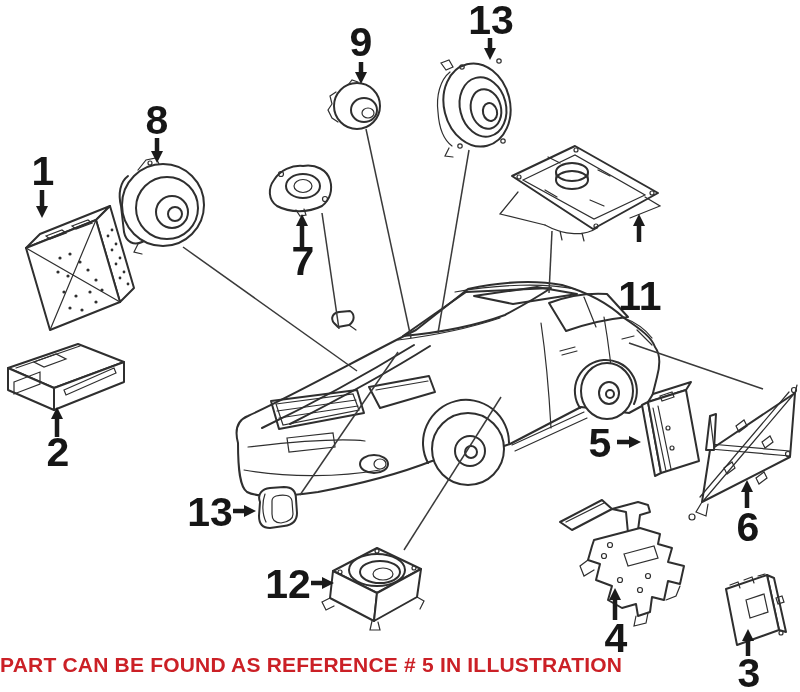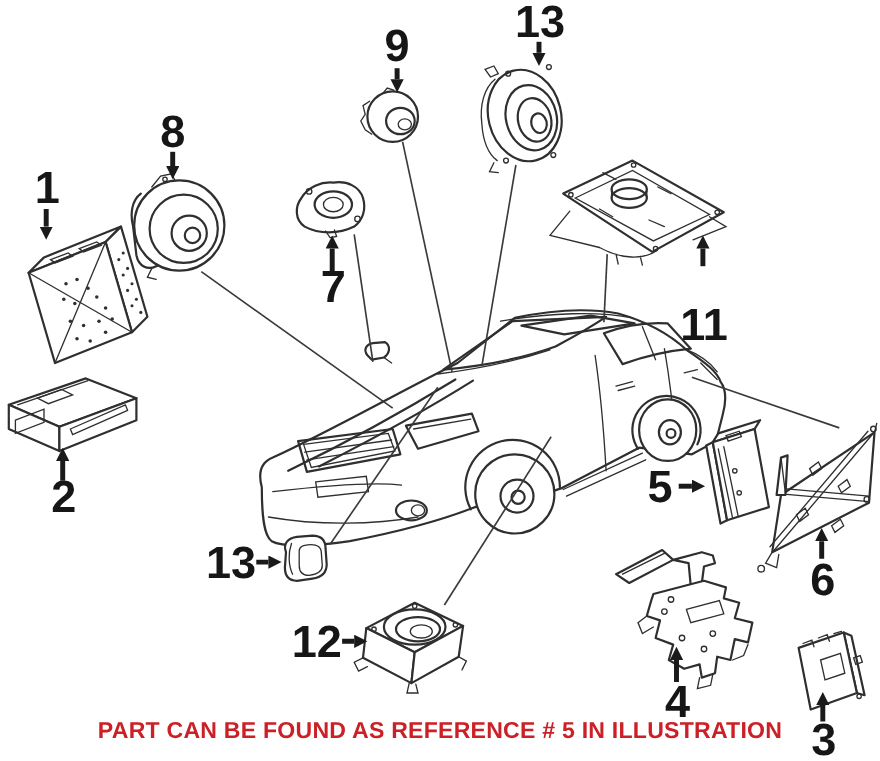--- a/index.html
+++ b/index.html
@@ -10,21 +10,21 @@
     font-family: "Liberation Sans", sans-serif;
   }
   .art { position: absolute; left: 0; top: 0; }
   .callout {
     position: absolute; transform: translate(-50%,-50%);
     font-size: 41px; font-weight: 700; color: #161616;
     line-height: 1; white-space: nowrap; user-select: none;
   }
   .caption {
     position: absolute; left: 0; width: 100%; top: 653px;
-    text-align: center; font-size: 21px; font-weight: 700;
+    text-align: left; font-size: 21px; font-weight: 700;
     color: #cb2026; letter-spacing: 0.2px;
   }
   .ln   { fill: none; stroke: #2f2f2f; stroke-width: 2; stroke-linecap: round; stroke-linejoin: round; }
   .lnf  { fill: #ffffff; stroke: #2f2f2f; stroke-width: 2; stroke-linecap: round; stroke-linejoin: round; }
   .thin { fill: none; stroke: #2f2f2f; stroke-width: 1.2; stroke-linecap: round; }
   .leader { fill: none; stroke: #3a3a3a; stroke-width: 1.5; }
   .arrow  { fill: none; stroke: #1a1a1a; stroke-width: 4.5; }
   .dot  { fill: #2f2f2f; stroke: none; }
 </style>
 </head>

